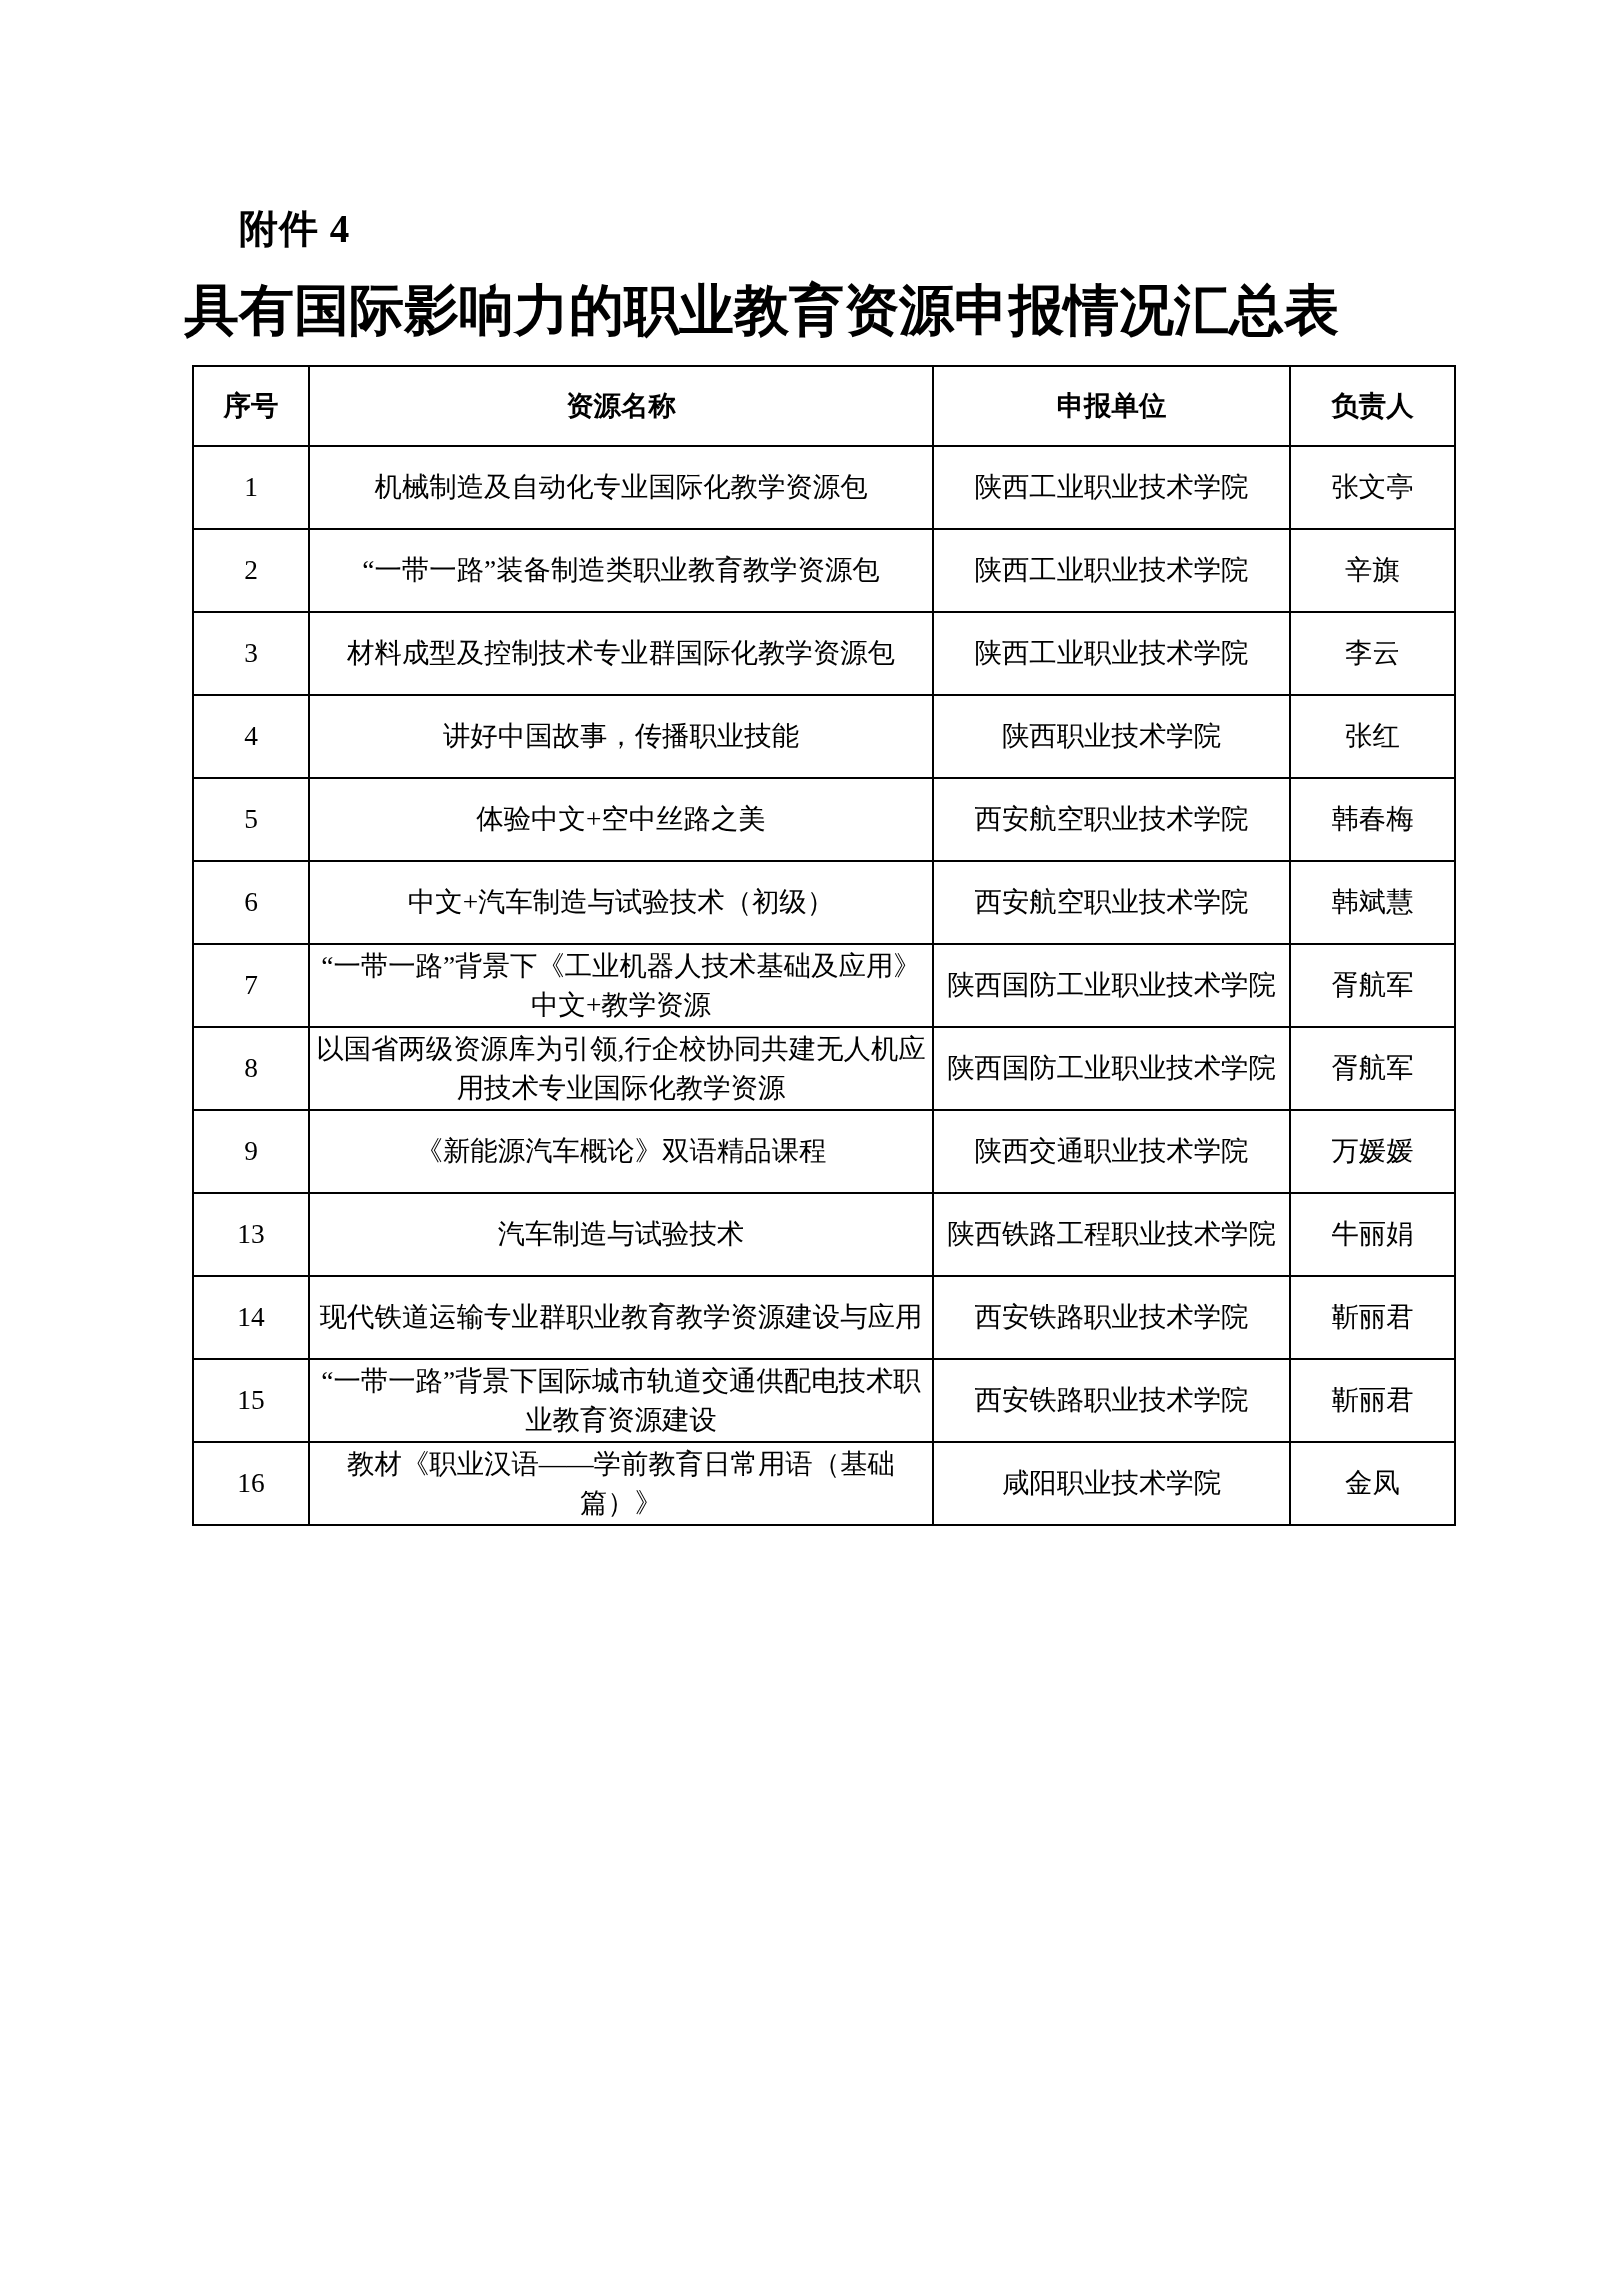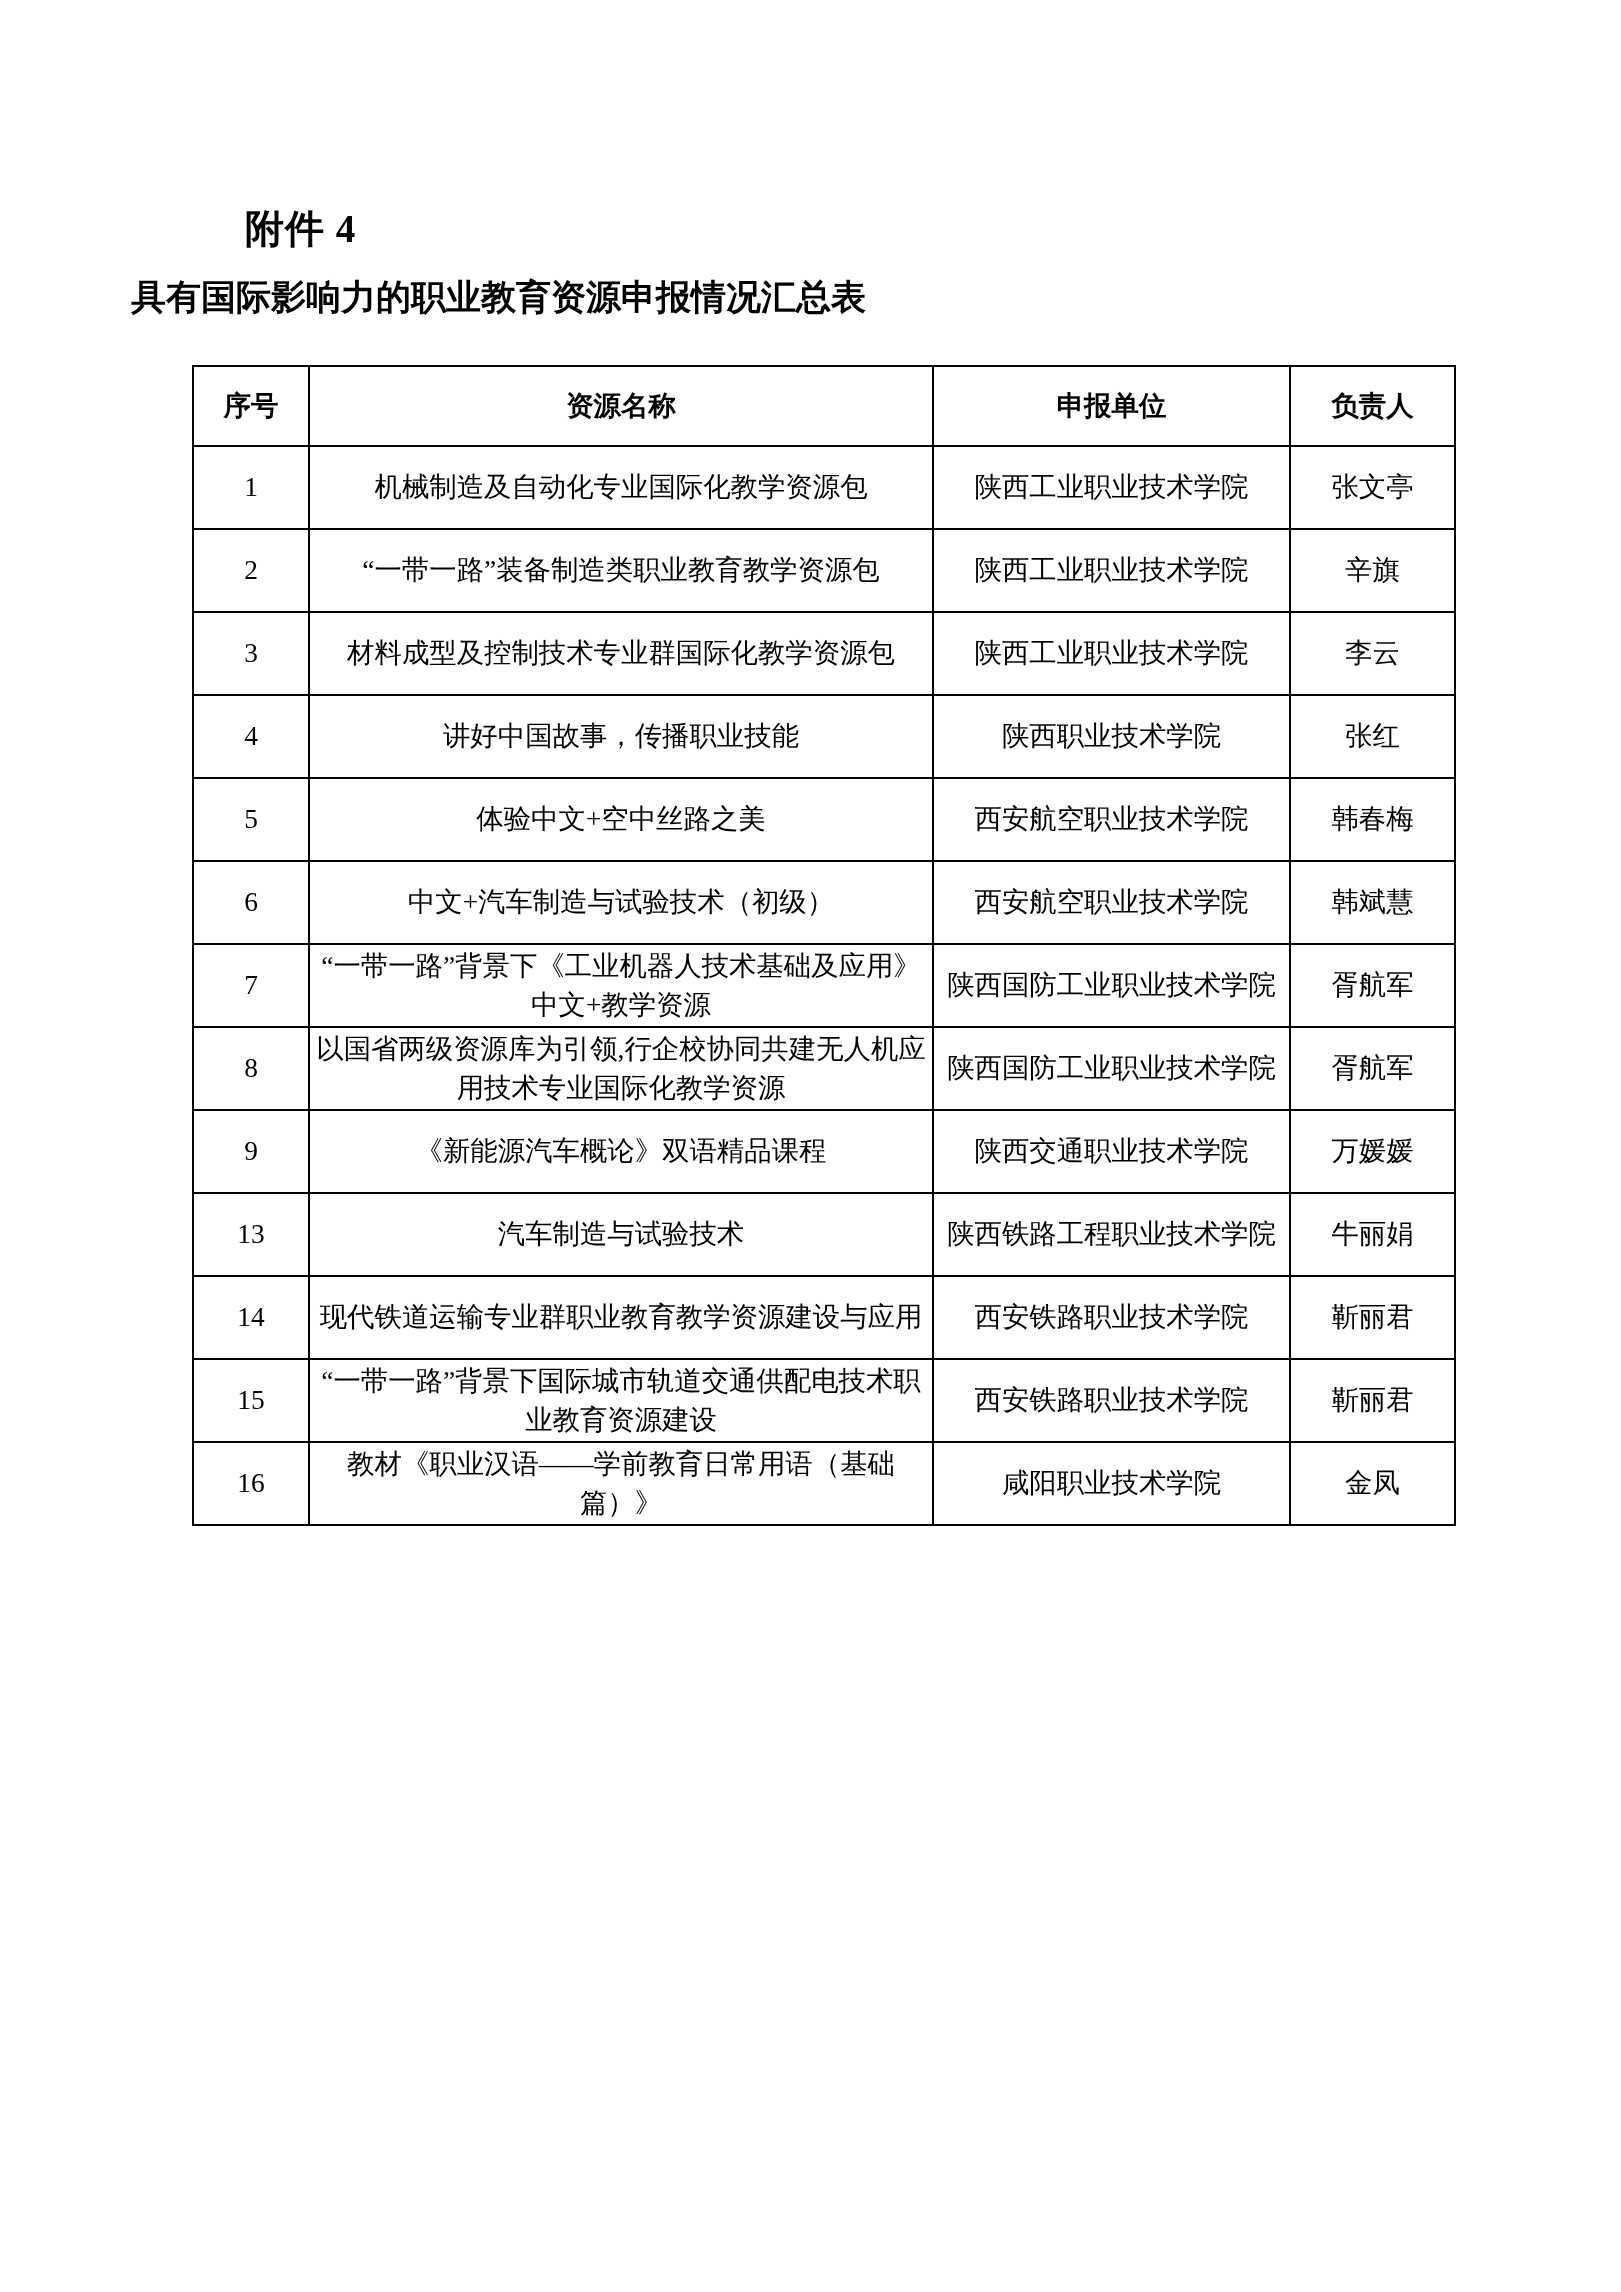--- a/index.html
+++ b/index.html
@@ -11,33 +11,34 @@
     position: relative;
     width: 1621px;
     height: 2293px;
     background: #ffffff;
     font-family: "Liberation Serif", "DejaVu Serif", serif;
     color: #000000;
     overflow: hidden;
   }
   .attachment {
     position: absolute;
-    left: 245px;
+    left: 239px;
     top: 202px;
     font-size: 39px;
     font-weight: bold;
     letter-spacing: 1px;
     white-space: pre;
   }
   .doc-title {
     position: absolute;
     left: 131px;
     top: 274px;
     width: 1261px;
-    font-size: 35px;
+    text-align: center;
+    font-size: 55px;
     font-weight: bold;
     white-space: nowrap;
     font-family: Liberation Serif, serif;
   }
   table.summary {
     position: absolute;
     left: 192px;
     top: 365px;
     width: 1261px;
     border-collapse: collapse;

